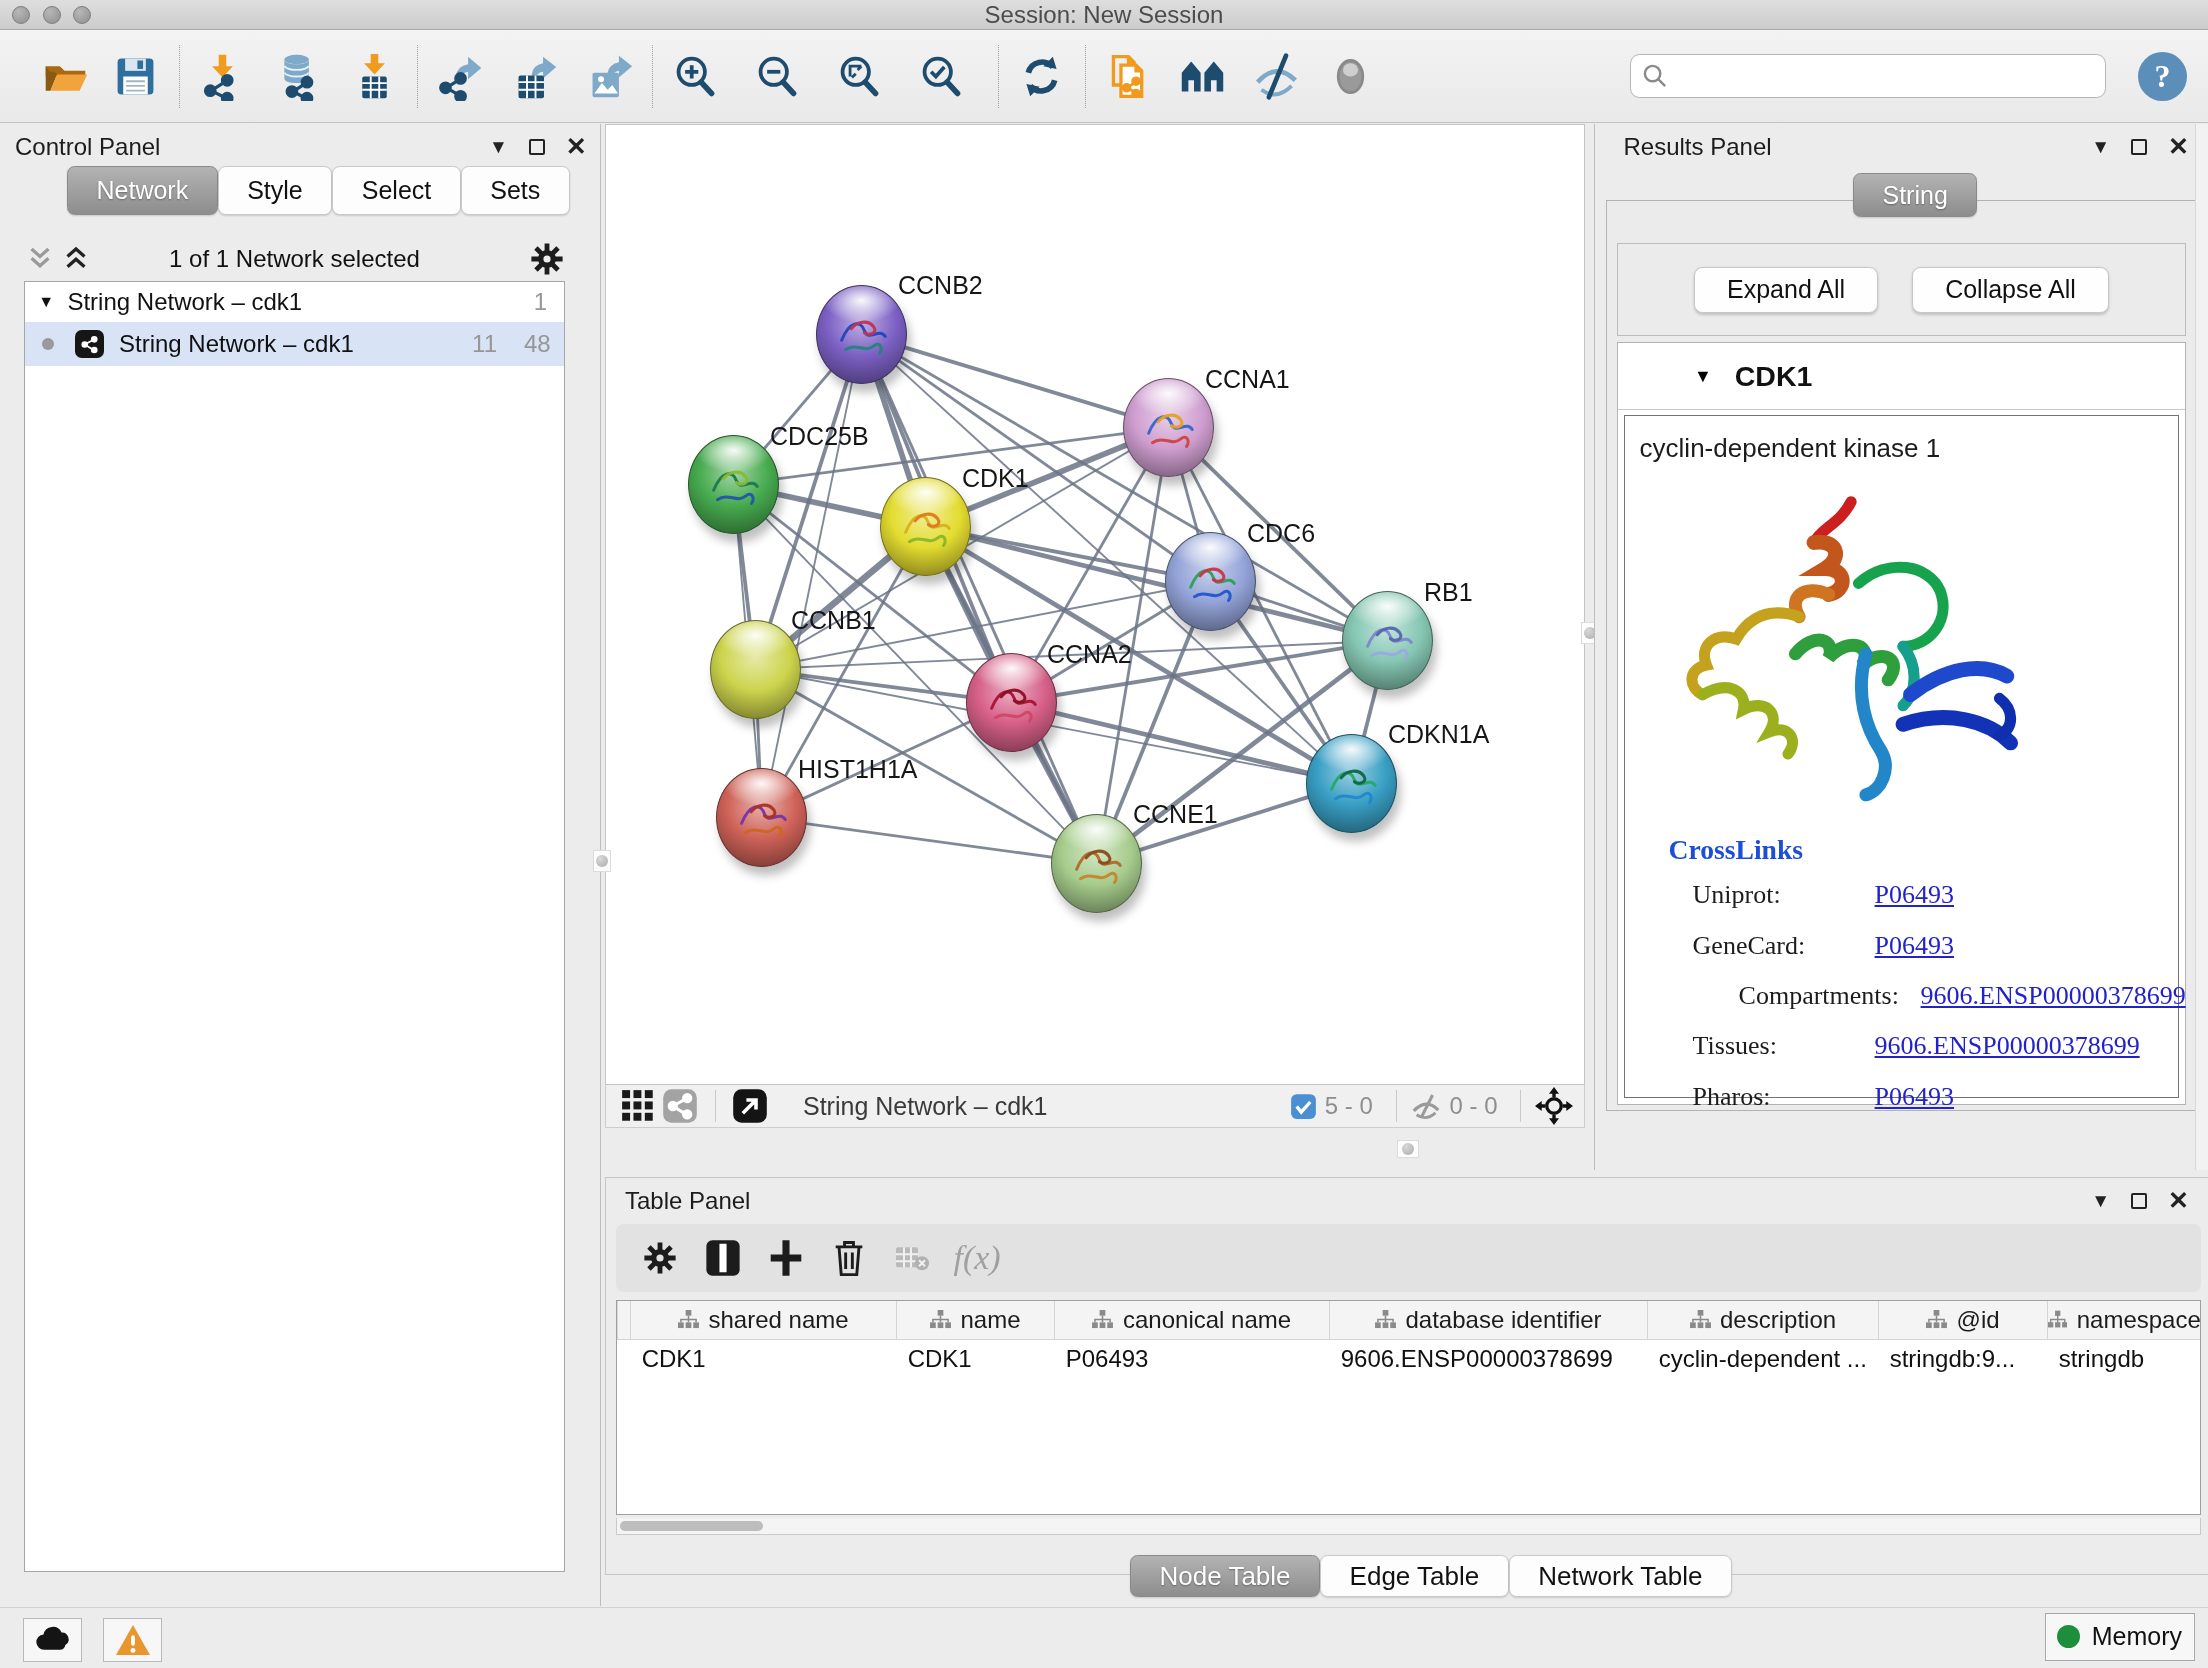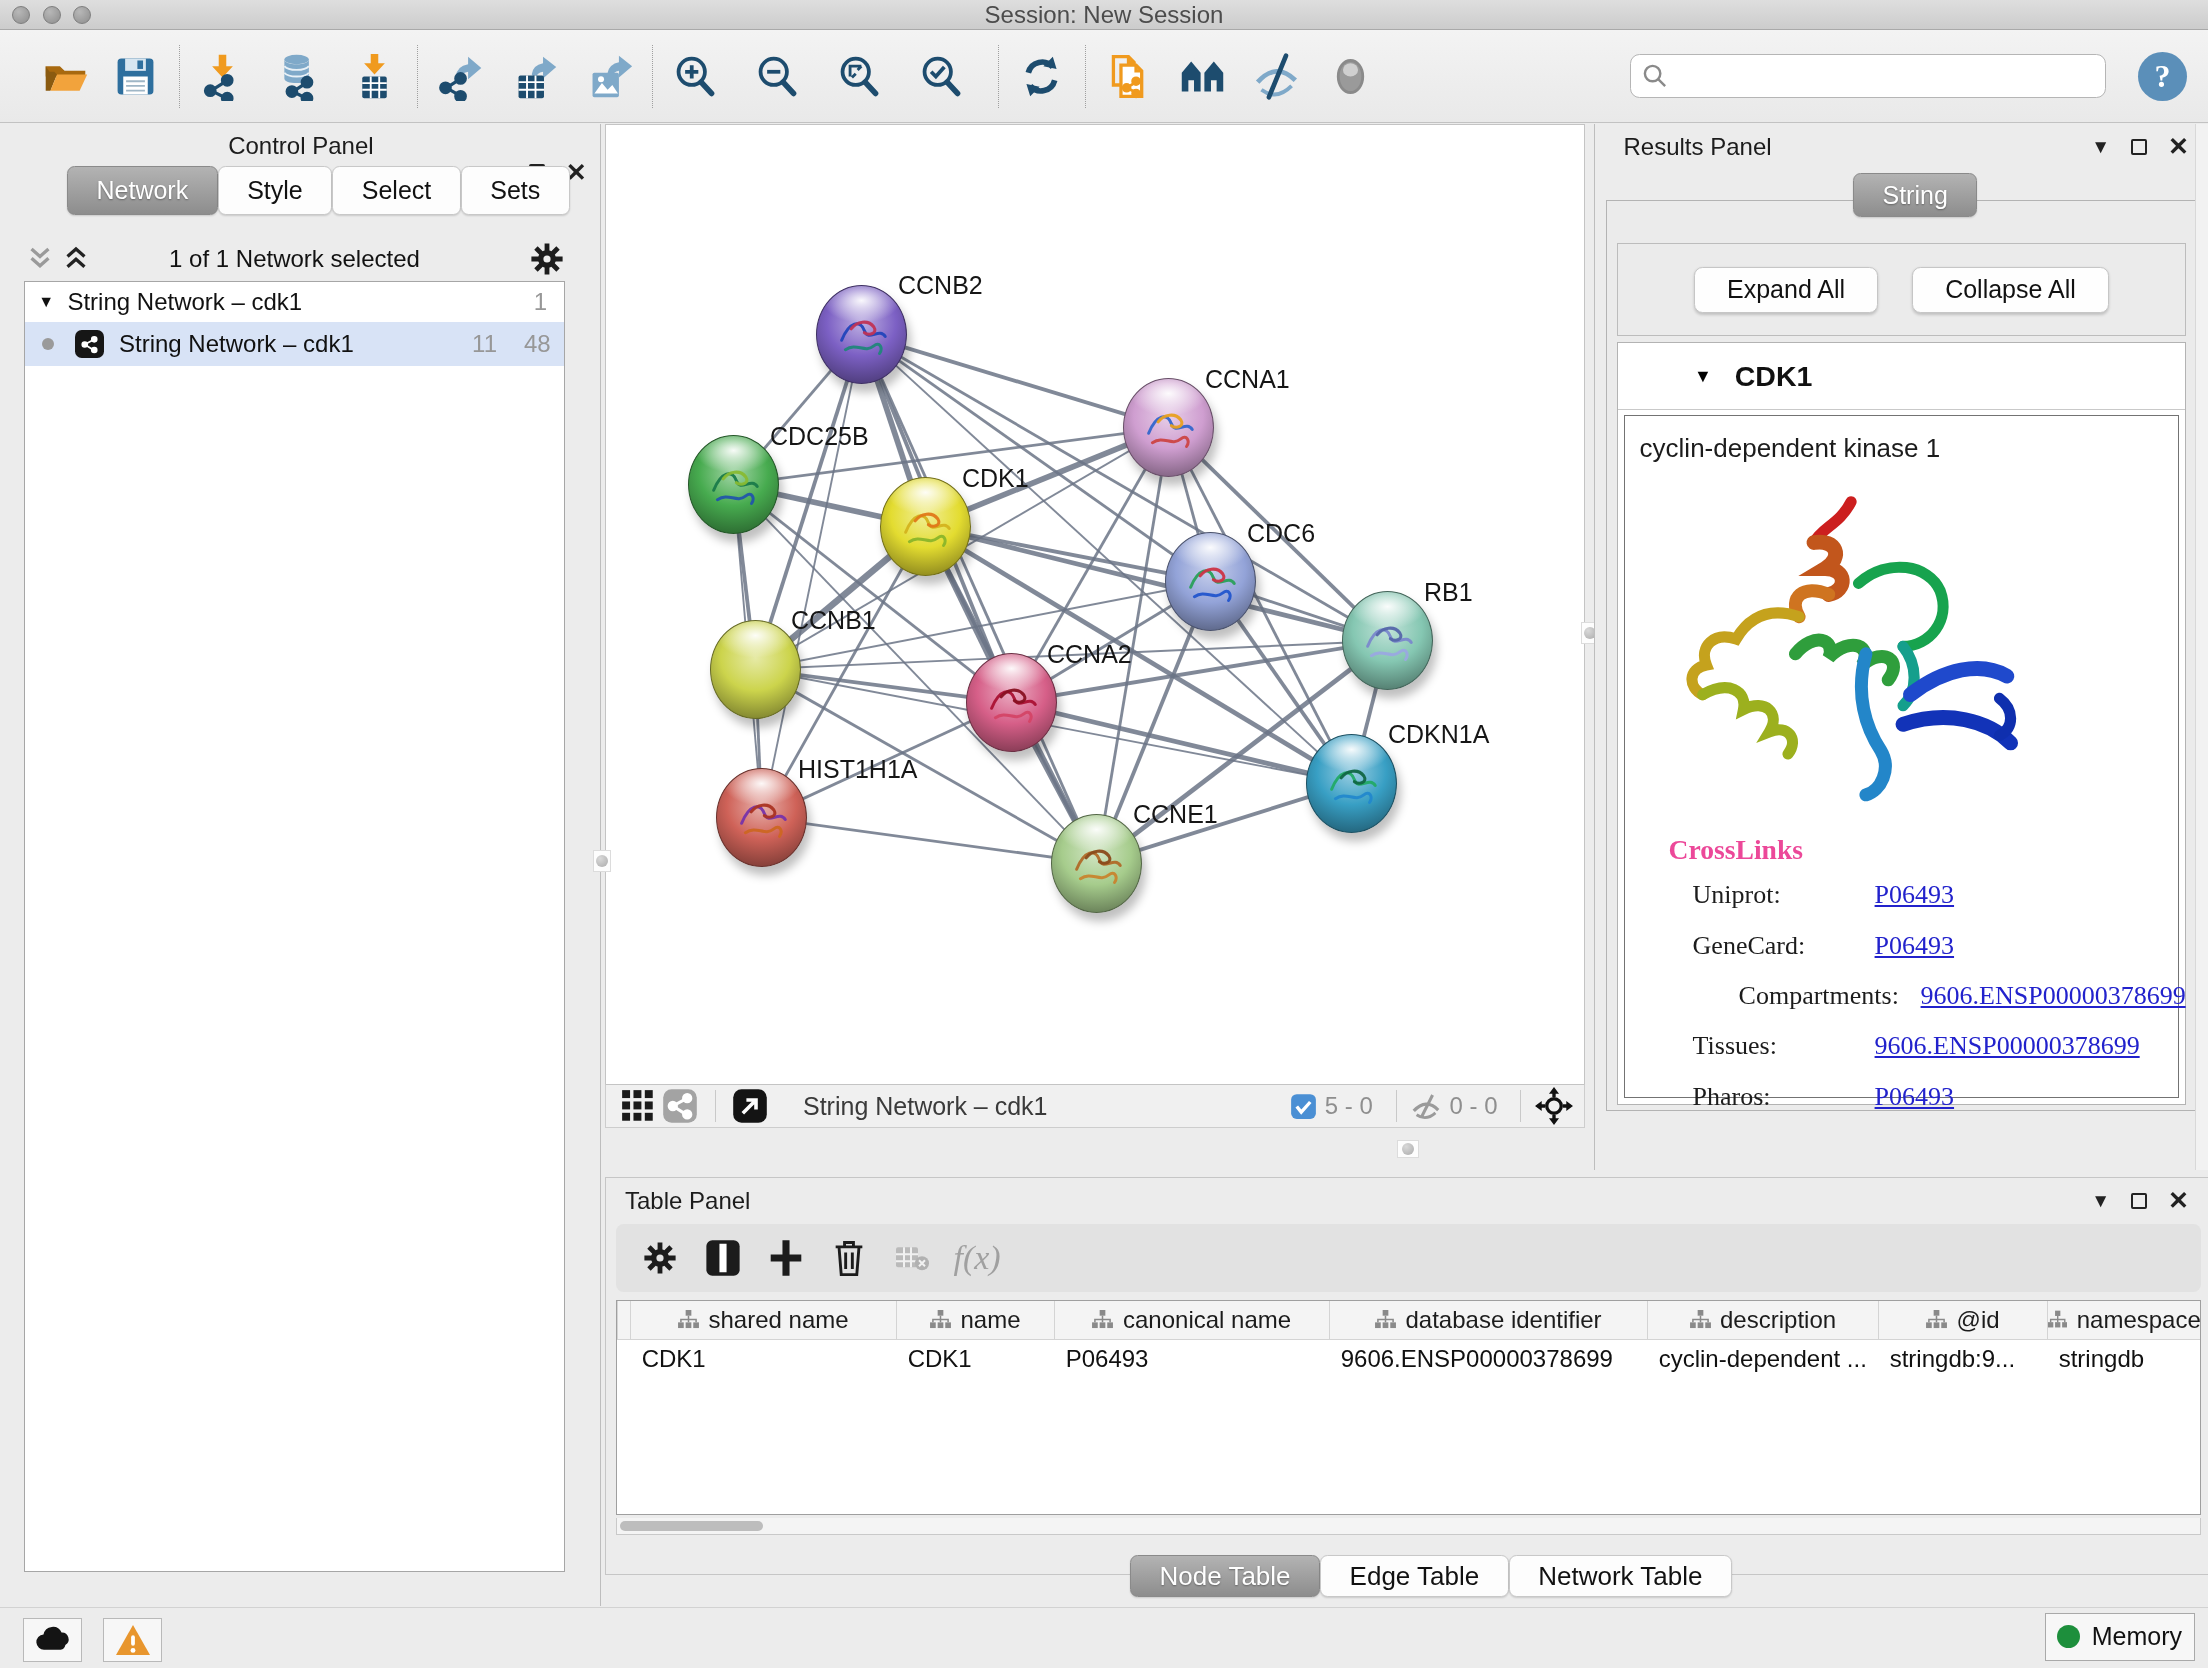--- a/index.html
+++ b/index.html
@@ -29,21 +29,21 @@
   .picons { margin-left:auto; display:flex; align-items:center; gap:21px; }
   .pico { font-size:19px; color:#222; cursor:pointer; line-height:1; }
   .pico.square { width:16px; height:16px; border:2.4px solid #222; border-radius:1.9px; }
   .pico.x { font-weight:bold; font-size:25px; }
 
   .tabbtn { height:49px; padding:0 28.5px; border:1px solid #c8c8c8; background:#fdfdfd; border-radius:7.6px; font-size:25px; color:#111; display:flex; align-items:center; cursor:pointer; box-shadow:0 1px 1.9px rgba(0,0,0,.15);}
   .tabbtn.active { background:linear-gradient(#b3b3b3,#8d8d8d); color:#fff; border-color:#8a8a8a; text-shadow:0 1px 1.9px rgba(0,0,0,.35);}
 
   
   .control-panel { position:absolute; left:0; top:124px; width:601px; height:1482px; background:#ececec; border-right:1px solid #bdbdbd; }
-  .control-panel .phead { padding:7.6px 13.3px 0 15px;flex-direction:column; }
+  .control-panel .phead { padding:7.6px 13.3px 0 15px; }
   .cp-tabs { position:absolute; left:67px; top:42px; display:flex; }
   .cp-status { position:absolute; left:24px; top:116px; width:541px; height:38px; display:flex; align-items:center; }
   .cp-status .lbl { position:absolute; left:0; right:0; text-align:center; font-size:24px; color:#111; }
   .chev { width:32px; height:28.5px; margin-right:3.8px; cursor:pointer; }
   .gearbtn { margin-left:auto; cursor:pointer; z-index:2; }
   .cp-list { position:absolute; left:24px; top:157px; width:541px; height:1291px; background:#fff; border:1px solid #a6a6a6; }
   .trow { display:flex; align-items:center; font-size:24px; color:#111; }
   .trow .cnt { color:#979797; }
   .row-root { height:40px; padding:0 17px 0 13.3px; }
   .row-root .tri { font-size:16px; margin-right:13.3px; }
@@ -76,21 +76,21 @@
   .rp-outer { position:absolute; left:11.4px; top:76px; width:590px; height:911px; background:#ebebeb; border:1px solid #b3b3b3; }
   .rp-btnbox { position:absolute; left:9.5px; top:42px; width:569px; height:93px; border:1px solid #bcbcbc; display:flex; align-items:center; justify-content:center; gap:34px; }
   .rp-btn { height:46px; padding:0 32px; background:#fefefe; border:1px solid #c6c6c6; border-radius:8.6px; font-size:25px; color:#111; cursor:pointer; box-shadow:0 1.9px 2.9px rgba(0,0,0,.18); font-family:"Liberation Sans",sans-serif;}
   .cdkbox { position:absolute; left:9.5px; top:141px; width:569px; height:763px; background:#fff; border:1px solid #b3b3b3; }
   .cdkhead { height:67px; border-bottom:1px solid #c9c9c9; display:flex; align-items:center; }
   .cdkhead .tri { font-size:18px; margin:0 23px 0 76px; cursor:pointer;}
   .cdkhead .nm { font-size:28.5px; font-weight:bold; color:#111; }
   .cdkinner { position:absolute; left:5.7px; top:72px; right:5.7px; bottom:5.7px; border:1px solid #737373; }
   .cdkdesc { font-size:26px; color:#1c1c1c; padding:17px 0 0 15px; }
   .protein { position:absolute; left:48px; top:59px; }
-  .clhead { position:absolute; left:44px; top:418px; font-family:"Liberation Serif",serif; font-weight:bold; font-size:27.6px; color:#ec4899; }
+  .clhead { position:absolute; left:44px; top:418px; font-family:"Liberation Serif",serif; font-weight:bold; font-size:27.6px; color:#1d4ed8; }
   .clrow { position:absolute; left:68px; width:476px; height:38px; font-family:"Liberation Serif",serif; font-size:26px; color:#1c1c1c; display:flex; }
   .clrow a { position:absolute; left:182px; color:#2222cc; text-decoration:underline; }
   .rp-scroll { position:absolute; right:0; top:0; width:13.3px; height:1046px; background:#f2f2f2; border-left:1px solid #d8d8d8;}
 
   
   .table-panel { position:absolute; left:605px; top:1177px; width:1604px; height:398px; background:#ececec; border:1px solid #c6c6c6;}
   .table-panel .phead { padding:7.6px 19px 0 19px; }
   .tp-toolbar { position:absolute; left:9.5px; top:46px; width:1585px; height:68px; background:#e2e2e2; border-radius:7.6px; display:flex; align-items:center; gap:21px; padding-left:23px;}
   .tpi { width:42px; height:42px; display:flex; align-items:center; justify-content:center; cursor:pointer; border:none; background:transparent;}
   .fx { font-family:"Liberation Serif",serif; font-style:italic; font-size:34px; color:#a0a0a0; }

